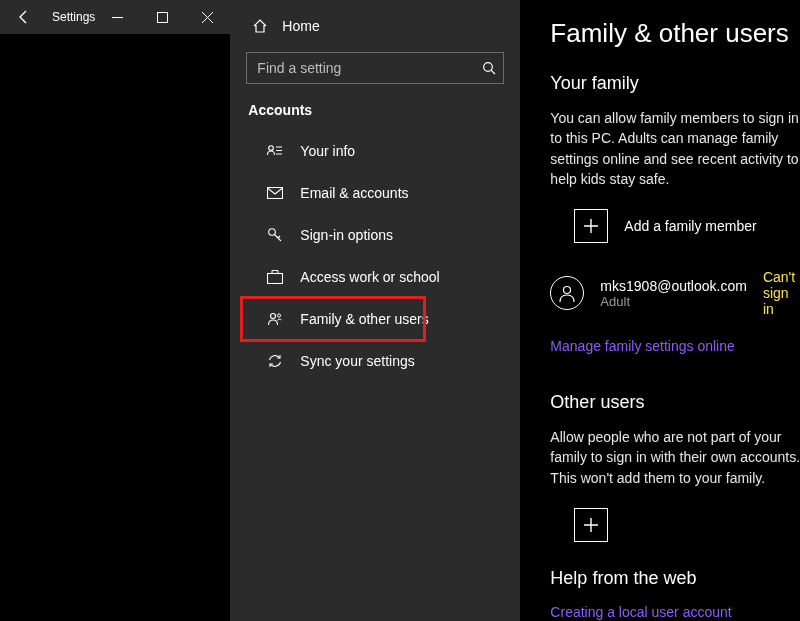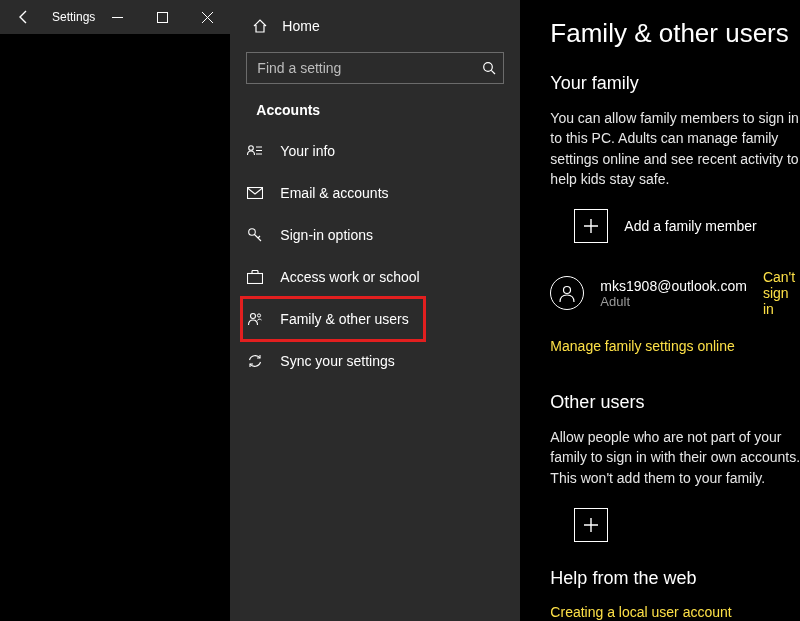--- a/index.html
+++ b/index.html
@@ -18,40 +18,40 @@
     .body { flex: 1; display: flex; min-height: 0; }
     .sidebar { width: 290px; background: #2b2b2b; color: #fff; padding-top: 10px; display:flex; flex-direction:column; }
     .main { flex: 1; background: #000; color: #fff; padding: 18px 30px 0 30px; overflow: hidden; }
 
     
     .home-row { display:flex; align-items:flex-end; gap: 14px; padding: 8px 22px; font-size: 14px; cursor:pointer; }
     .searchwrap { margin: 10px 16px 16px 16px; position: relative; }
     .searchbox { width: 100%; height: 32px; background: transparent; border: 1px solid #6b6b6b; color:#fff; padding: 0 48px 0 10px; font-size: 14px; outline: none; }
     .searchbox::placeholder { color: #bdbdbd; }
     .searchicon { position:absolute; right:8px; top:50%; transform: translateY(-50%); pointer-events:none; }
-    .section-label { padding: 2px 18px 12px 26px; font-weight: 600; font-size: 14px; }
+    .section-label { padding: 2px 18px 12px 18px; font-weight: 600; font-size: 14px; }
     .navlist { display:flex; flex-direction:column; }
-    .navitem { display:flex; align-items:center; gap: 16px; padding: 12px 16px; font-size: 14px; cursor:pointer; position:relative; }
+    .navitem { display:flex; align-items:center; gap: 16px; padding: 12px 36px; font-size: 14px; cursor:pointer; position:relative; }
     .navitem .icon { width: 18px; height: 18px; display:flex;align-items:center;justify-content:center; flex-shrink:0; }
     .navitem.selected { }
     .highlight { border: 3px solid #e21f1f; position: absolute; left: 10px; right: 94px; top: -2px; bottom: -2px; pointer-events:none; }
 
     
     h1 { font-size: 26px; font-weight: 400; margin-bottom: 24px; }
     h2 { font-size: 18px; font-weight: 400; margin-bottom: 14px; }
     p.desc { font-size: 14px; line-height: 1.45; color: #e6e6e6; margin-bottom: 20px; max-width: 430px; }
     .addrow { display:flex; align-items:center; gap: 16px; margin-bottom: 26px; cursor:pointer;margin-left:24px; }
     .plusbox { width: 34px; height: 34px; border: 1.5px solid #fff; display:flex;align-items:center;justify-content:center; flex-shrink:0; }
     .addrow .lbl { font-size: 14px; }
     .memberrow { display:flex; align-items:center; gap: 16px; margin-bottom: 20px; cursor:pointer; }
     .avatar { width: 34px; height: 34px; border:1.5px solid #fff; border-radius:50%; display:flex;align-items:center;justify-content:center; flex-shrink:0; }
     .memberinfo { display:flex; flex-direction:column; font-size:14px; }
     .memberinfo .role { color:#9a9a9a; font-size:13px; }
     .memberright { margin-left:auto; font-size:14px; color:#fde047; padding-right: 6px;}
-    .link { color:#fde047; font-size:14px; cursor:pointer; display:inline-block; margin-bottom: 30px; }
+    .link { color:#8b5cf6; font-size:14px; cursor:pointer; display:inline-block; margin-bottom: 30px; }
     .section { margin-bottom: 8px; }
     .helpsection { margin-top: 26px; }
 
     svg { display:block; }
   </style>
 </head>
 <body>
 
 <div class="app">
 

